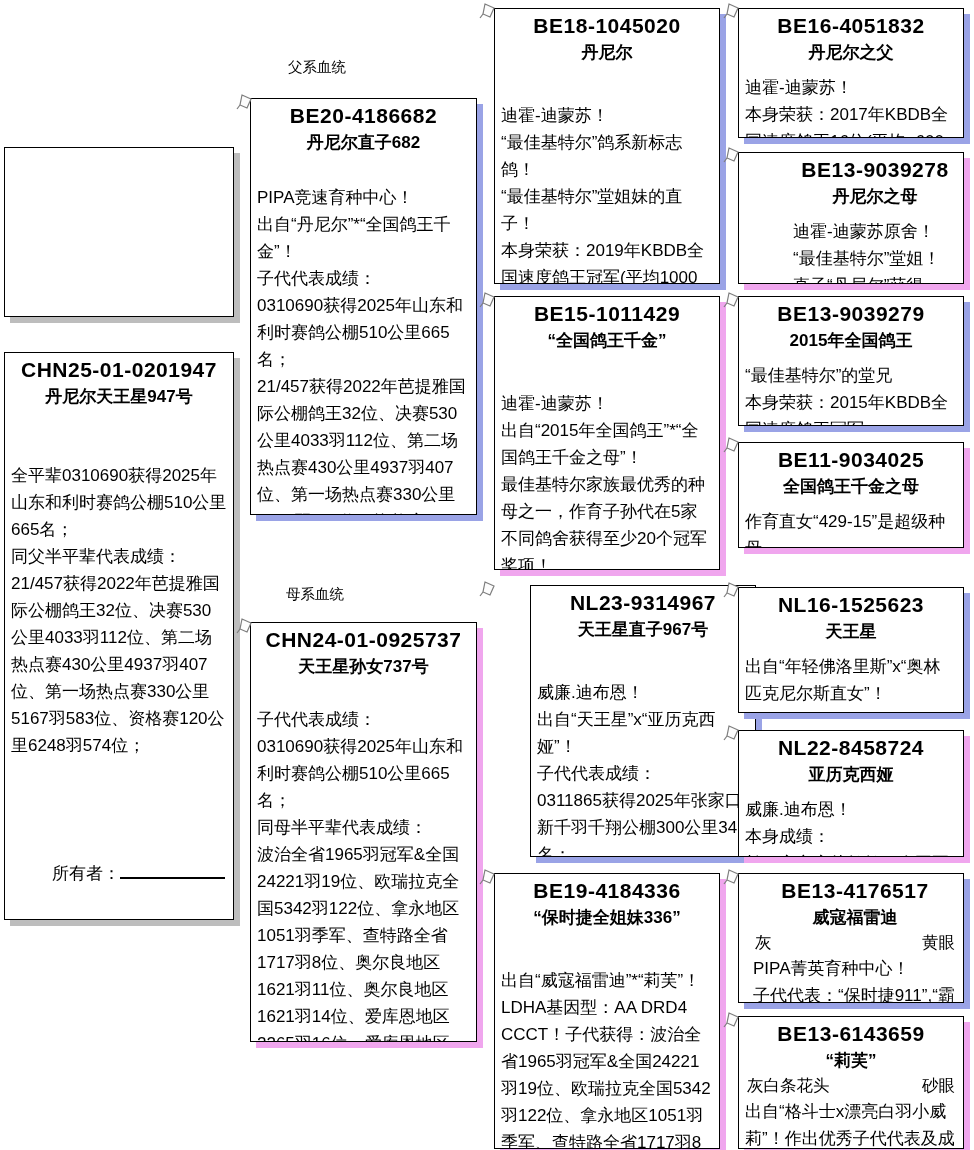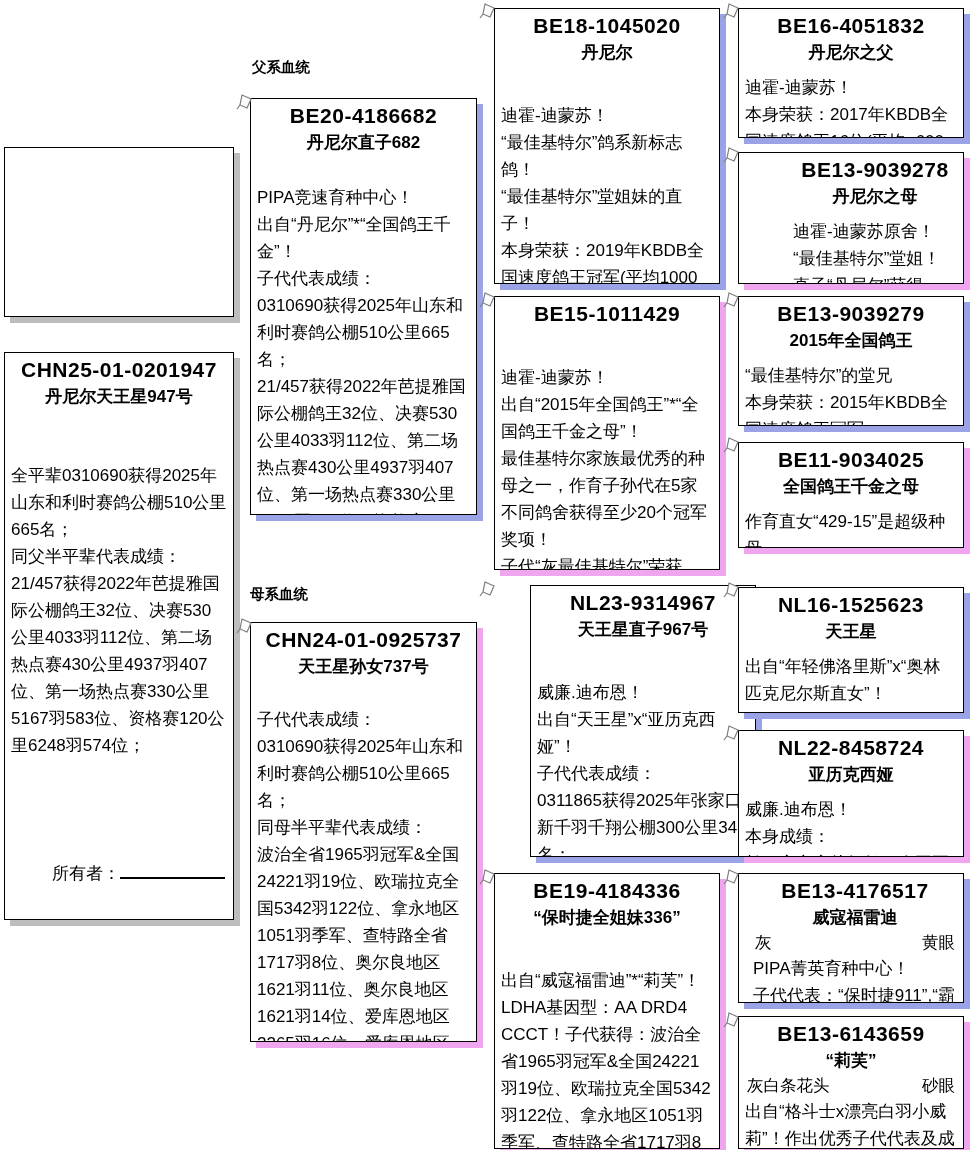--- a/index.html
+++ b/index.html
@@ -6,21 +6,21 @@
   #page{position:relative;width:974px;height:1150px;background:#fff;overflow:hidden;
         font-family:"Liberation Sans",sans-serif;color:#000;}
   .box{position:absolute;background:#fff;border:1px solid #000;overflow:hidden;box-sizing:border-box;}
   .shadow-blue{box-shadow:6px 6px 0 0 #9aa3e6;}
   .shadow-pink{box-shadow:6px 6px 0 0 #f0a6ee;}
   .shadow-gray{box-shadow:6px 6px 0 0 #bdbdbd;}
   .ring{font-weight:bold;font-size:21px;text-align:center;margin-top:5px;letter-spacing:.5px;}
   .pname{font-weight:bold;font-size:17px;text-align:center;margin-top:3px;}
   .notes{font-size:17px;line-height:27px;padding:0 6px;white-space:pre-line;text-align:left;}
   .traitline{display:flex;justify-content:space-between;font-size:16.5px;line-height:26px;padding:0 8px;}
-  .lineage-label{position:absolute;font-weight:bold;font-size:14.5px;}
+  .lineage-label{position:absolute;font-weight:normal;font-size:14.5px;margin-left:36px;}
   .owner-line{position:absolute;font-size:17px;}
   .owner-blank{display:inline-block;width:105px;height:15px;border-bottom:2px solid #000;}
   .clip{position:absolute;width:16px;height:16px;z-index:5;}
 </style>
 </head>
 <body>
 
 <div id="page">
 
   <div class="lineage-label" style="left:252px;top:58px;">父系血统</div>
@@ -62,20 +62,21 @@
     <div class="pname">丹尼尔</div>
     <div class="notes" style="margin-top:38px;">迪霍-迪蒙苏！
 “最佳基特尔”鸽系新标志鸽！
 “最佳基特尔”堂姐妹的直子！
 本身荣获：2019年KBDB全国速度鸽王冠军(平均1000羽4次冠军&amp;2次亚军)！
 作出子代“BE20-4186614”获得比尔吉斯全省幼鸽17906羽亚军！</div>
   </div>
 
   <div class="box shadow-pink" style="left:494px;top:296px;width:226px;height:274px;">
     <div class="ring">BE15-1011429</div>
+    <div class="pname">“全国鸽王千金”</div>
     <div class="notes" style="margin-top:38px;">迪霍-迪蒙苏！
 出自“2015年全国鸽王”*“全国鸽王千金之母”！
 最佳基特尔家族最优秀的种母之一，作育子孙代在5家不同鸽舍获得至少20个冠军奖项！
 子代“灰最佳基特尔”荣获2021年KBDB全国速度鸽王冠军、2019年KBDB全国速度鸽王4</div>
   </div>
 
   <div class="box shadow-blue" style="left:494px;top:585px;width:226px;height:272px;margin-left:36px;">
     <div class="ring">NL23-9314967</div>
     <div class="pname">天王星直子967号</div>
     <div class="notes" style="margin-top:38px;">威廉.迪布恩！

